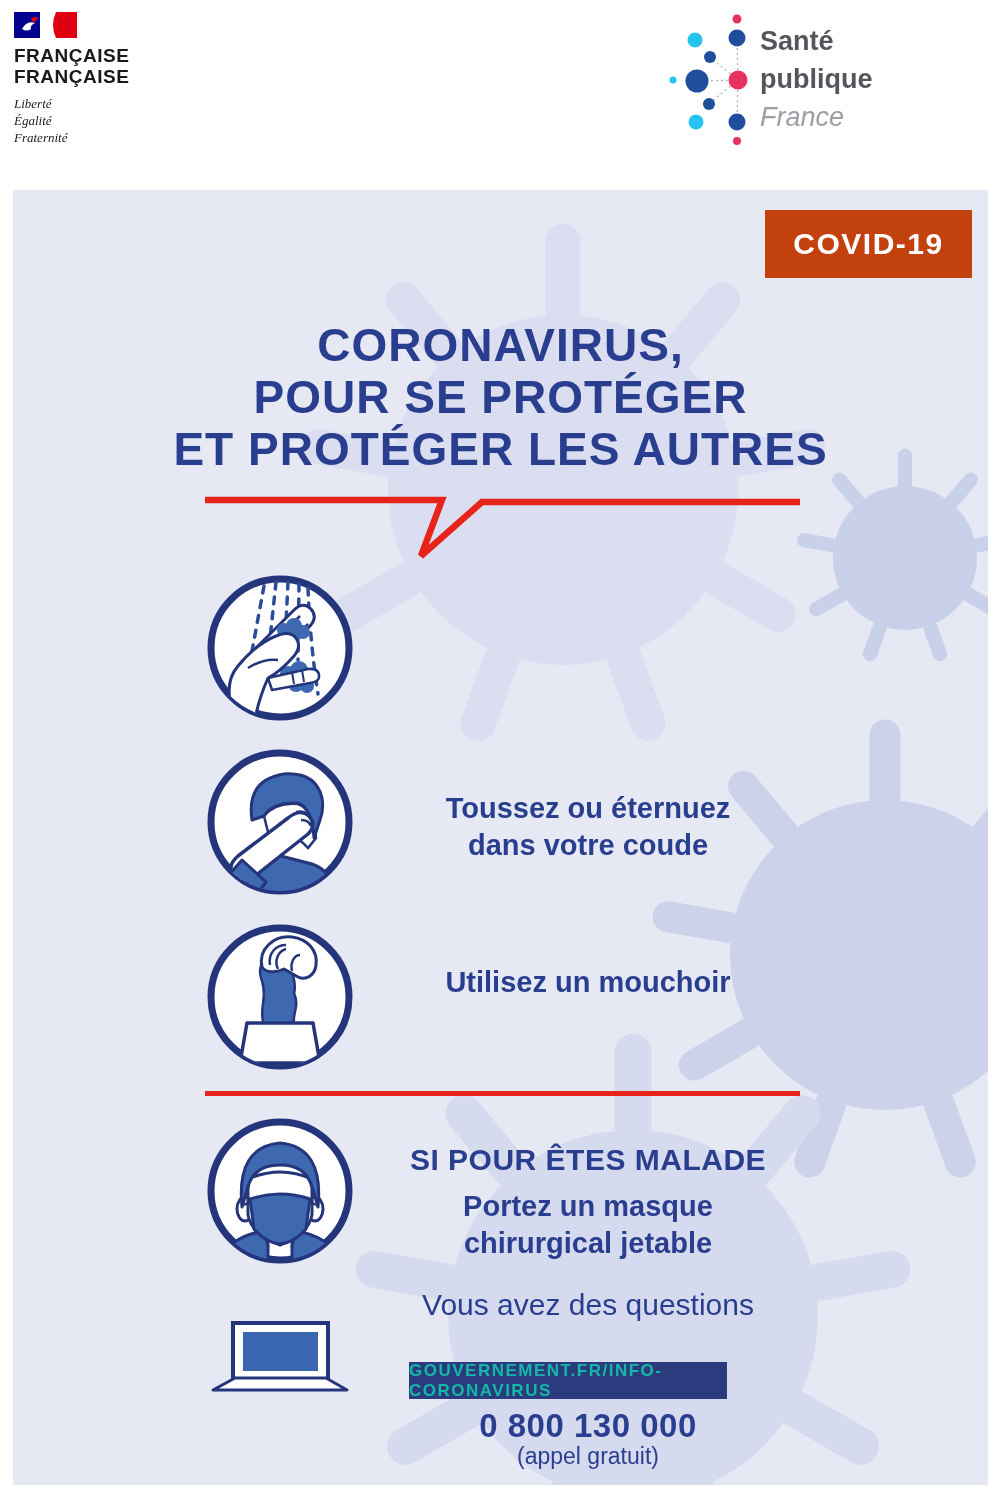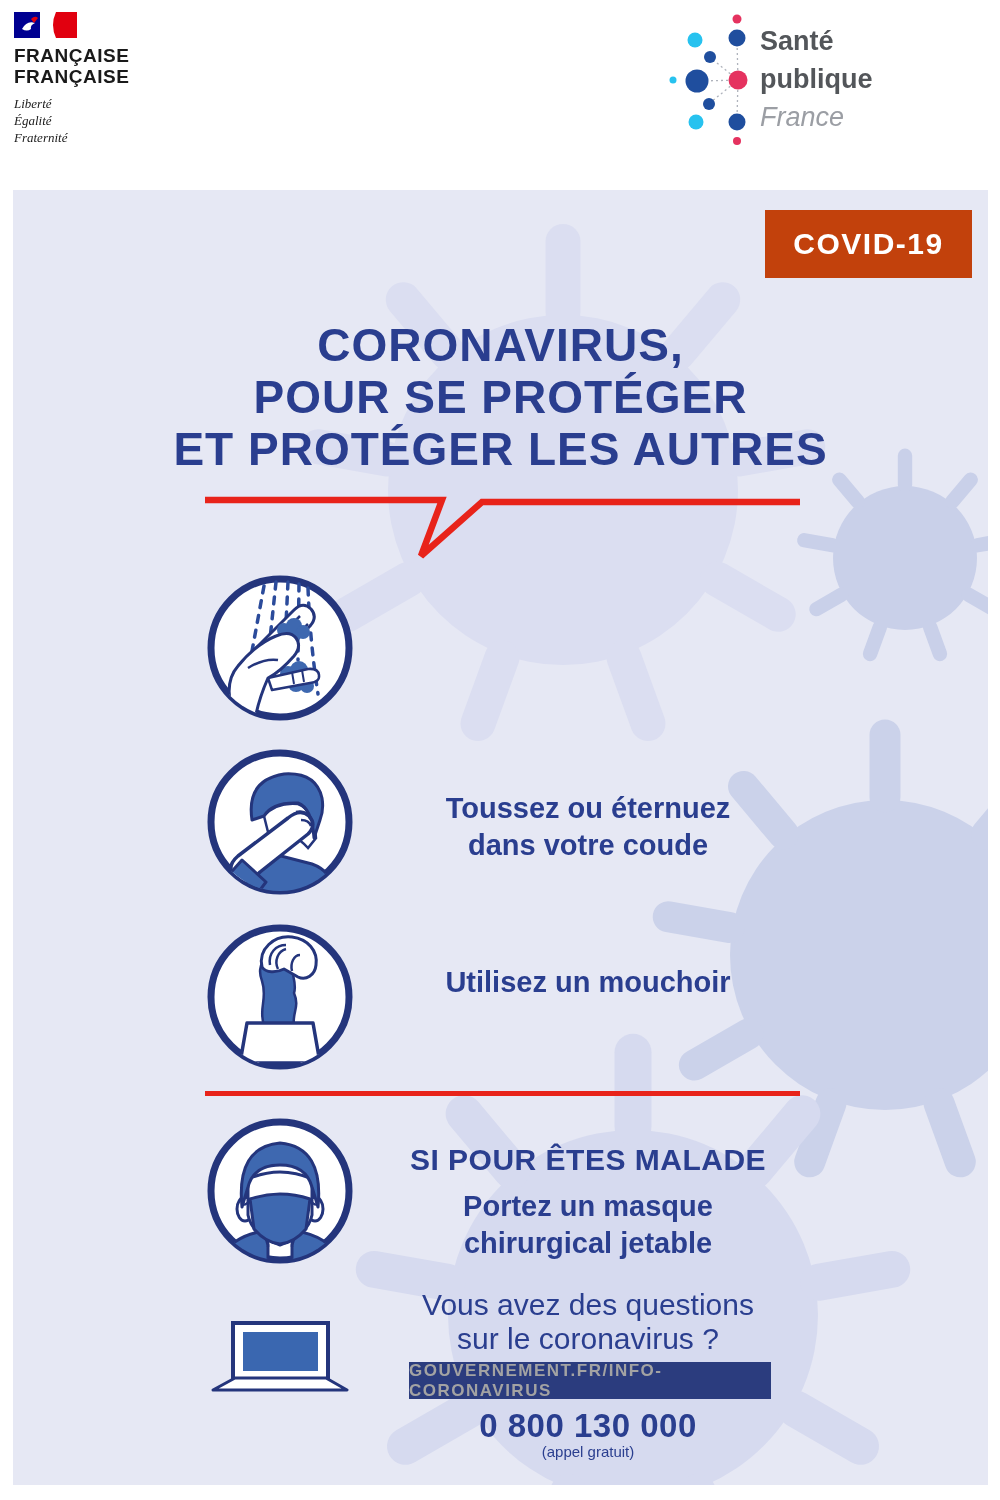--- a/index.html
+++ b/index.html
@@ -25,24 +25,24 @@
          font-size:30px;font-weight:bold;letter-spacing:1.5px;display:flex;align-items:center;justify-content:center;}
   .title{left:0;top:129px;width:975px;text-align:center;color:#2A3E8F;
          font-size:46px;line-height:52px;font-weight:bold;letter-spacing:1px;}
   .redline2{left:192px;top:901px;width:595px;height:5px;background:#E8231A;}
 
   .tip-circle{width:152px;height:152px;}
   .txtcol{left:360px;top:0;width:430px;text-align:center;color:#2A3E8F;}
   .tip-text{font-size:29px;line-height:37px;font-weight:bold;}
   .sick-head{font-size:30px;line-height:34px;font-weight:bold;letter-spacing:.5px;}
   .q-text{font-size:30px;line-height:34px;font-weight:500;}
-  .url-banner{left:396px;top:1172px;width:362px;height:37px;background:#2B3C7E;color:#a3a3a3;
+  .url-banner{left:396px;top:1172px;width:318px;height:37px;background:#2B3C7E;color:#14b8a6;
               font-size:17px;font-weight:bold;letter-spacing:1.5px;display:flex;align-items:center;justify-content:center;}
   .phone{font-size:33px;font-weight:bold;letter-spacing:.5px;}
-  .phone-note{font-size:15px;font-weight:500;}
+  .phone-note{font-size:23px;font-weight:500;}
 </style>
 </head>
 <body>
 
 <div class="poster">
 
   <div class="rf-logo">
     <svg class="rf-flag" width="64" height="27" viewBox="0 0 64 27">
       <rect x="0" y="0" width="26" height="26" fill="#000091"></rect>
       <path d="M8,17 q5,-9 13,-6 q-5,2 -4,6 q-4,3 -9,0 z" fill="#fff"></path>
@@ -224,21 +224,20 @@
       </g>
     </svg>
     <div class="fg txtcol sick-head" style="top:953px;">SI POUR ÊTES MALADE</div>
     <div class="fg txtcol tip-text" style="top:998px;">
       <div>Portez un masque</div>
       <div>chirurgical jetable</div>
     </div>
 
     <div class="fg txtcol q-text" style="top:1098px;">
       <div>Vous avez des questions</div>
-      <div>sur le coronavirus ?</div>
     </div>
 
     <svg class="fg" style="left:197px;top:1128px;" width="140" height="78" viewBox="0 0 140 78">
       <rect x="23" y="5" width="95" height="57" fill="#fff" stroke="#24357C" stroke-width="4"></rect>
       <rect x="33" y="14" width="75" height="39" fill="#3A67B0"></rect>
       <path d="M3,72 L25,60 H116 L137,72 Z" fill="#fff" stroke="#24357C" stroke-width="3" stroke-linejoin="round"></path>
     </svg>
 
     <div class="fg url-banner">
       <span>GOUVERNEMENT.FR/INFO-CORONAVIRUS</span>

